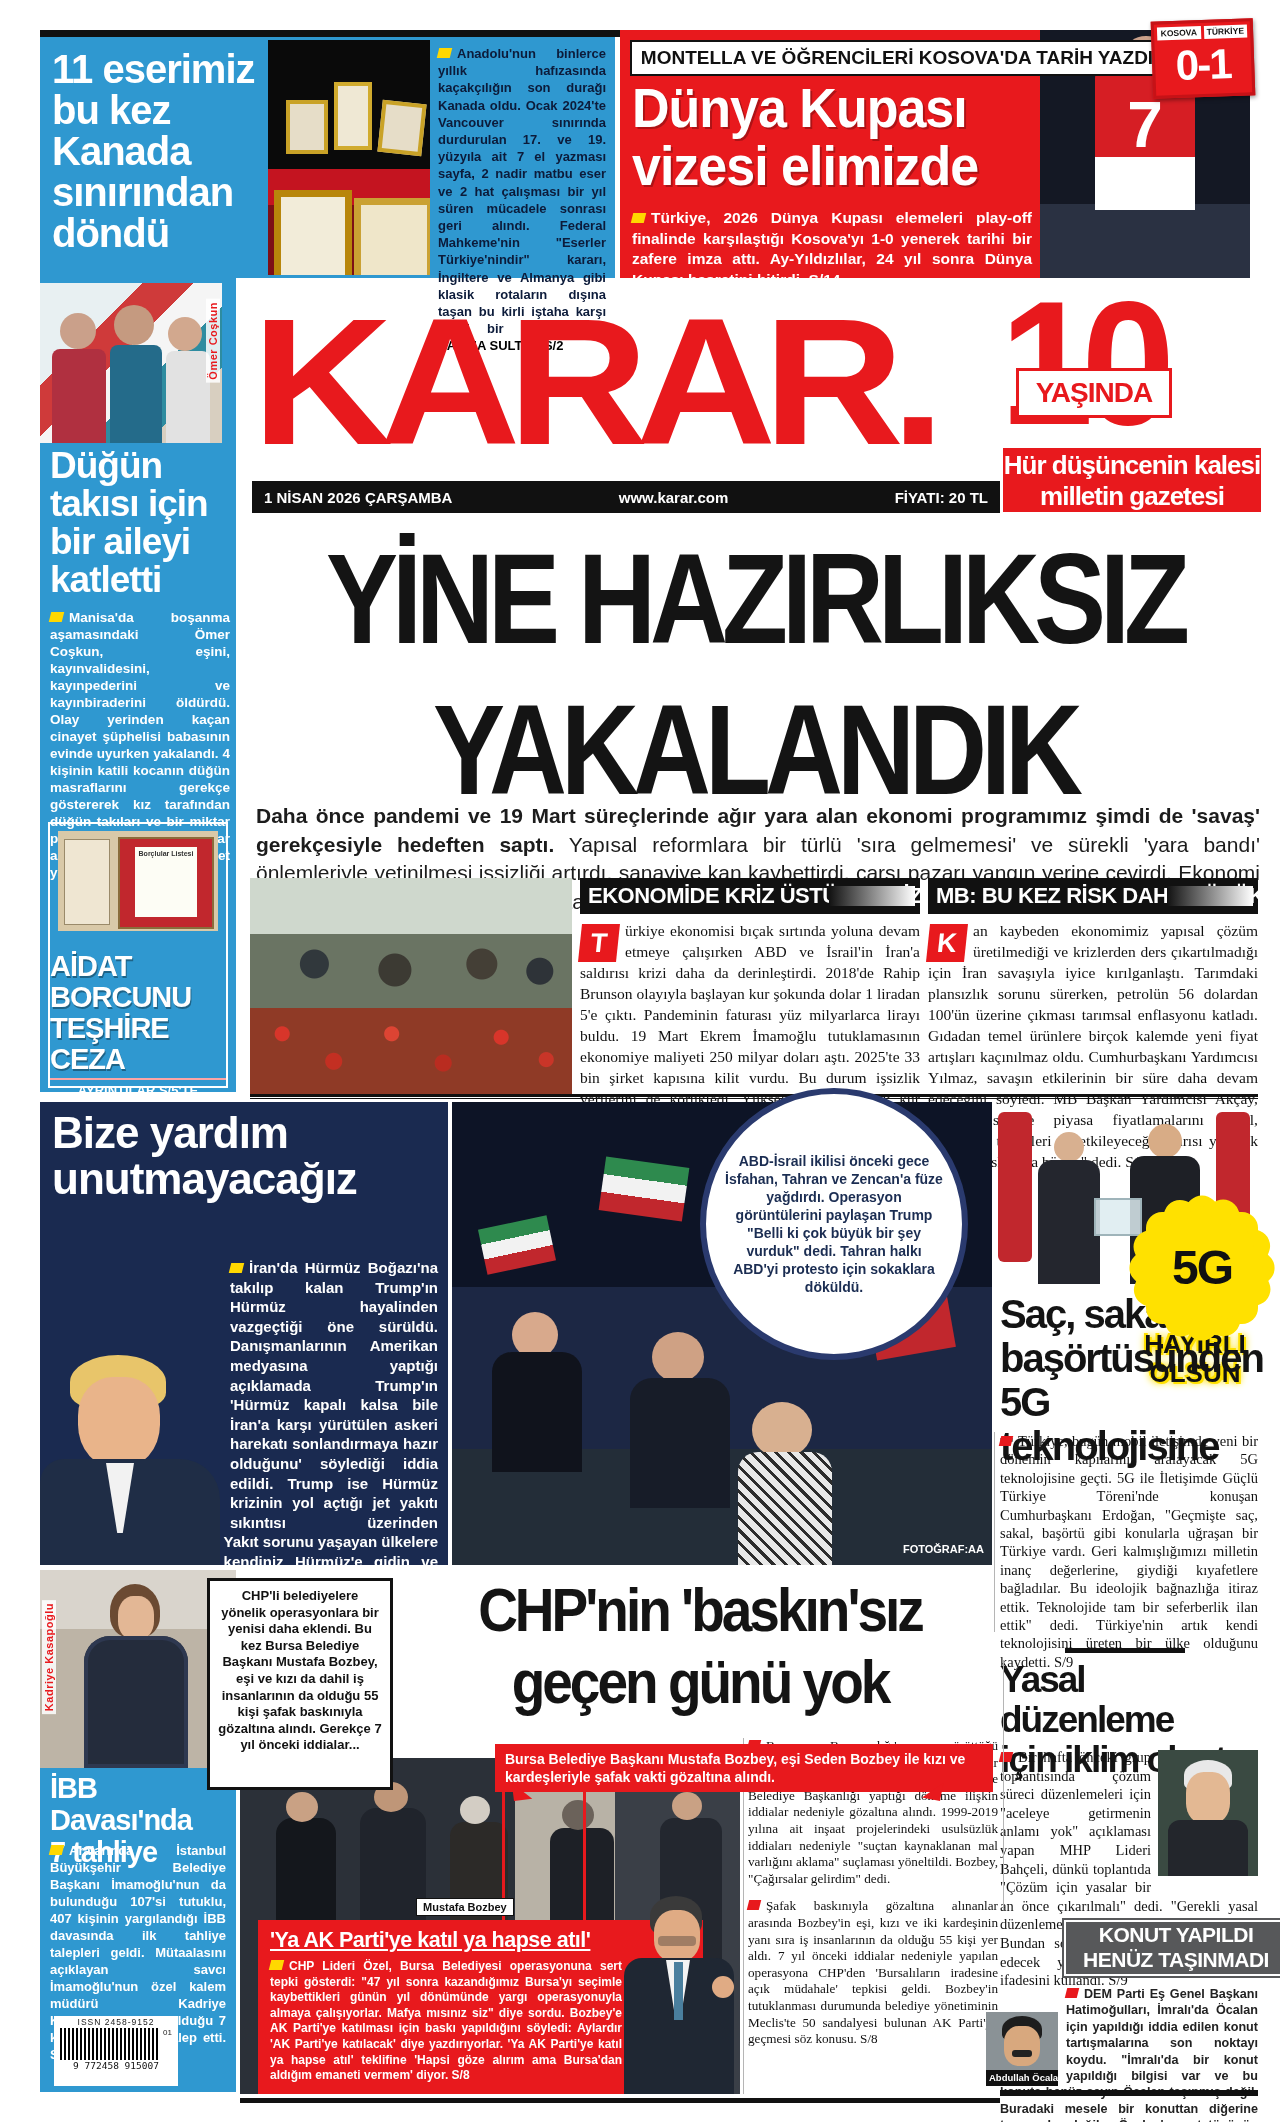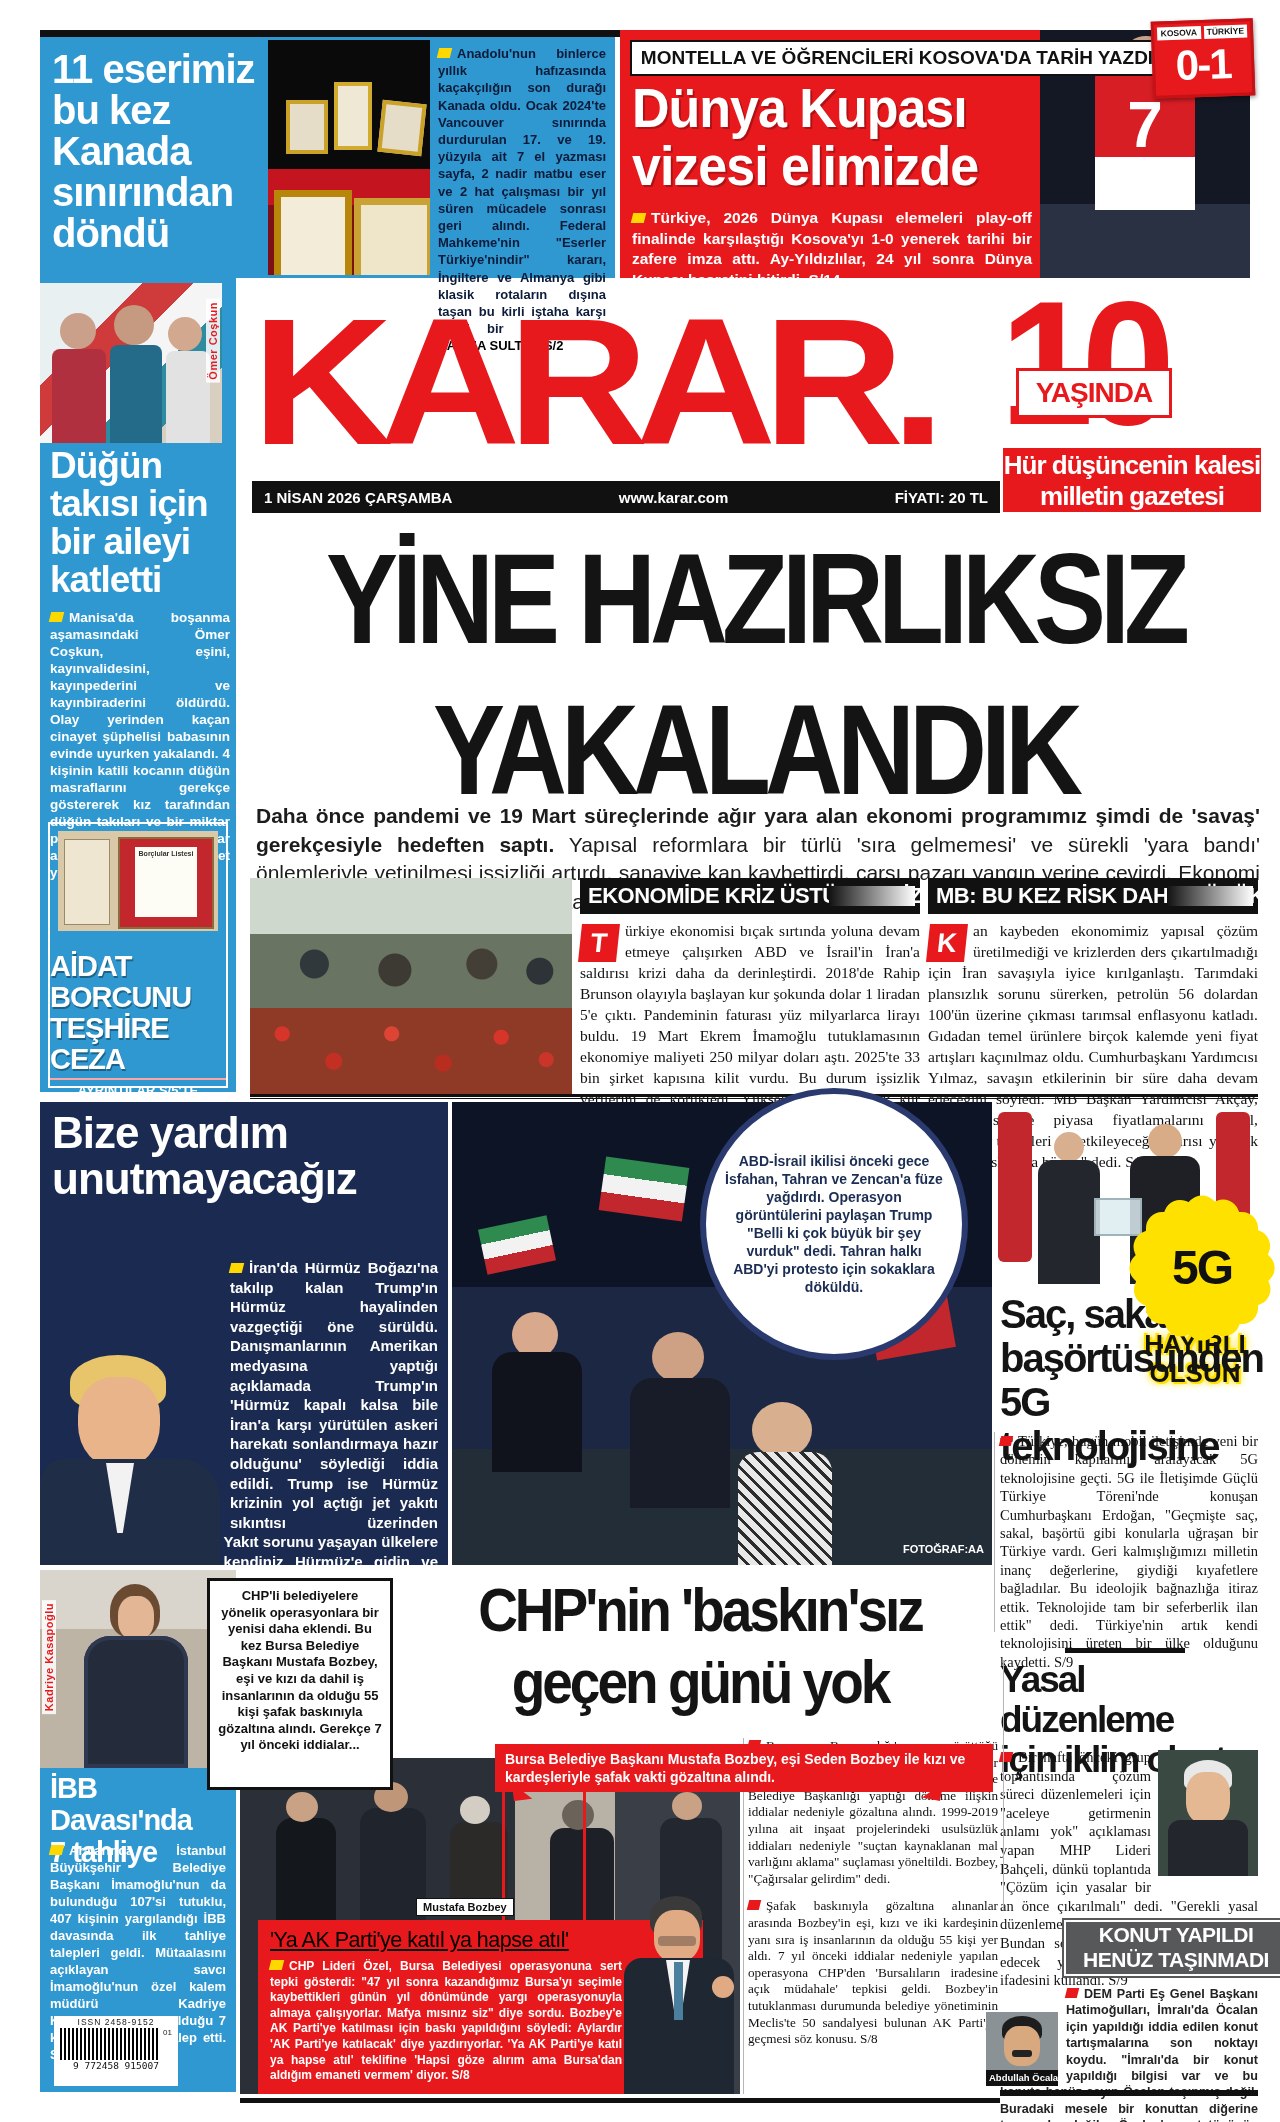--- a/index.html
+++ b/index.html
@@ -348,21 +348,21 @@
   </div>
 
   <div class="abs" style="left:495px;top:1744px;width:498px;background:#e8191d;color:#fff;font-weight:800;
        font-size:14px;line-height:18px;text-align:left;padding:6px 10px;box-sizing:border-box;z-index:7;">
     <span>Bursa Belediye Başkanı Mustafa Bozbey, eşi Seden Bozbey ile kızı ve kardeşleriyle şafak vakti gözaltına alındı.</span>
     <div class="arrow" style="left:6px;bottom:-22px;transform:rotate(38deg);"></div>
     <div class="arrow" style="right:40px;bottom:-22px;transform:rotate(-34deg);"></div>
   </div>
 
   <div class="abs" style="left:258px;top:1920px;width:445px;height:174px;background:#e8191d;box-sizing:border-box;padding:8px 12px;z-index:8;">
-    <div style="color:#000000;font-weight:400;font-size:21.5px;letter-spacing:-0.5px;text-decoration:underline;white-space:nowrap;">'Ya AK Parti'ye katıl ya hapse atıl'</div>
+    <div style="color:#ffffff;font-weight:700;font-size:21.5px;letter-spacing:-0.5px;text-decoration:underline;white-space:nowrap;">'Ya AK Parti'ye katıl ya hapse atıl'</div>
     <div class="sansb" style="margin-top:6px;width:352px;color:#fff;font-size:12px;line-height:15.6px;">
       <span class="bullet-y"></span><span>CHP Lideri Özel, Bursa Belediyesi operasyonuna sert tepki gösterdi: "47 yıl sonra kazandığımız Bursa'yı seçimle kaybettikleri günün yıl dönümünde yargı operasyonuyla almaya çalışıyorlar. Mafya mısınız siz" diye sordu. Bozbey'e AK Parti'ye katılması için baskı yapıldığını söyledi: Aylardır 'AK Parti'ye katılacak' diye yazdırıyorlar. 'Ya AK Parti'ye katıl ya hapse atıl' teklifine 'Hapsi göze alırım ama Bursa'dan aldığım emaneti vermem' diyor. S/8</span>
     </div>
   </div>
 
   <div class="abs photo" style="left:620px;top:1896px;width:118px;height:198px;z-index:9;background:transparent;">
     <div class="abs" style="left:30px;top:0;width:52px;height:40px;background:#3a3a3a;border-radius:50% 50% 30% 30%;"></div>
     <div class="abs" style="left:34px;top:14px;width:46px;height:52px;background:#e0ab84;border-radius:42%;"></div>
     <div class="abs" style="left:38px;top:40px;width:38px;height:10px;background:rgba(40,40,40,.35);border-radius:4px;"></div>
     <div class="abs" style="left:4px;top:62px;width:110px;height:136px;background:#1f2733;border-radius:18px 18px 0 0;"></div>

